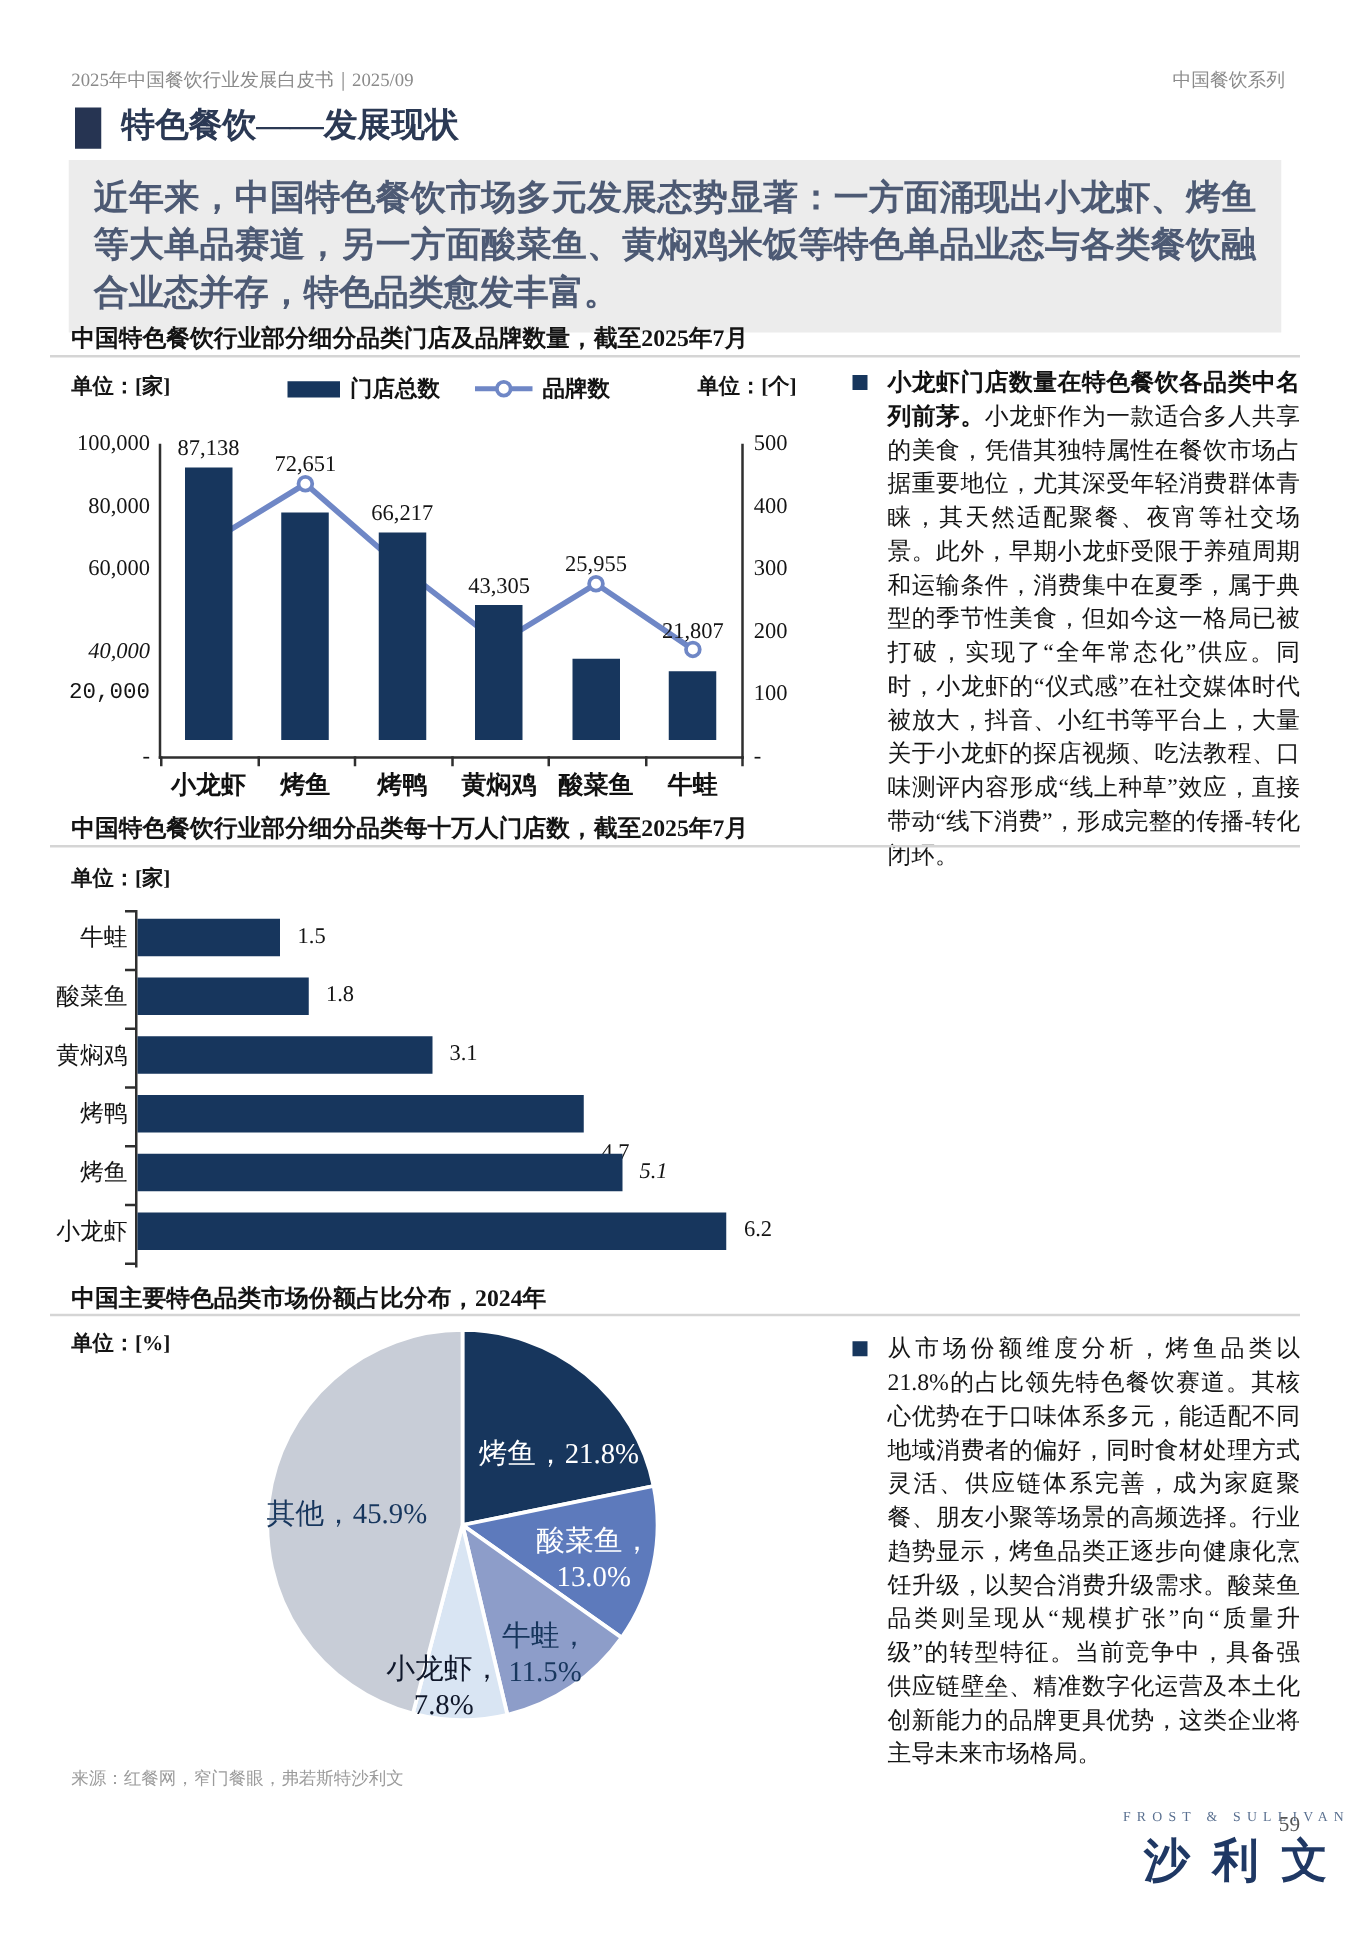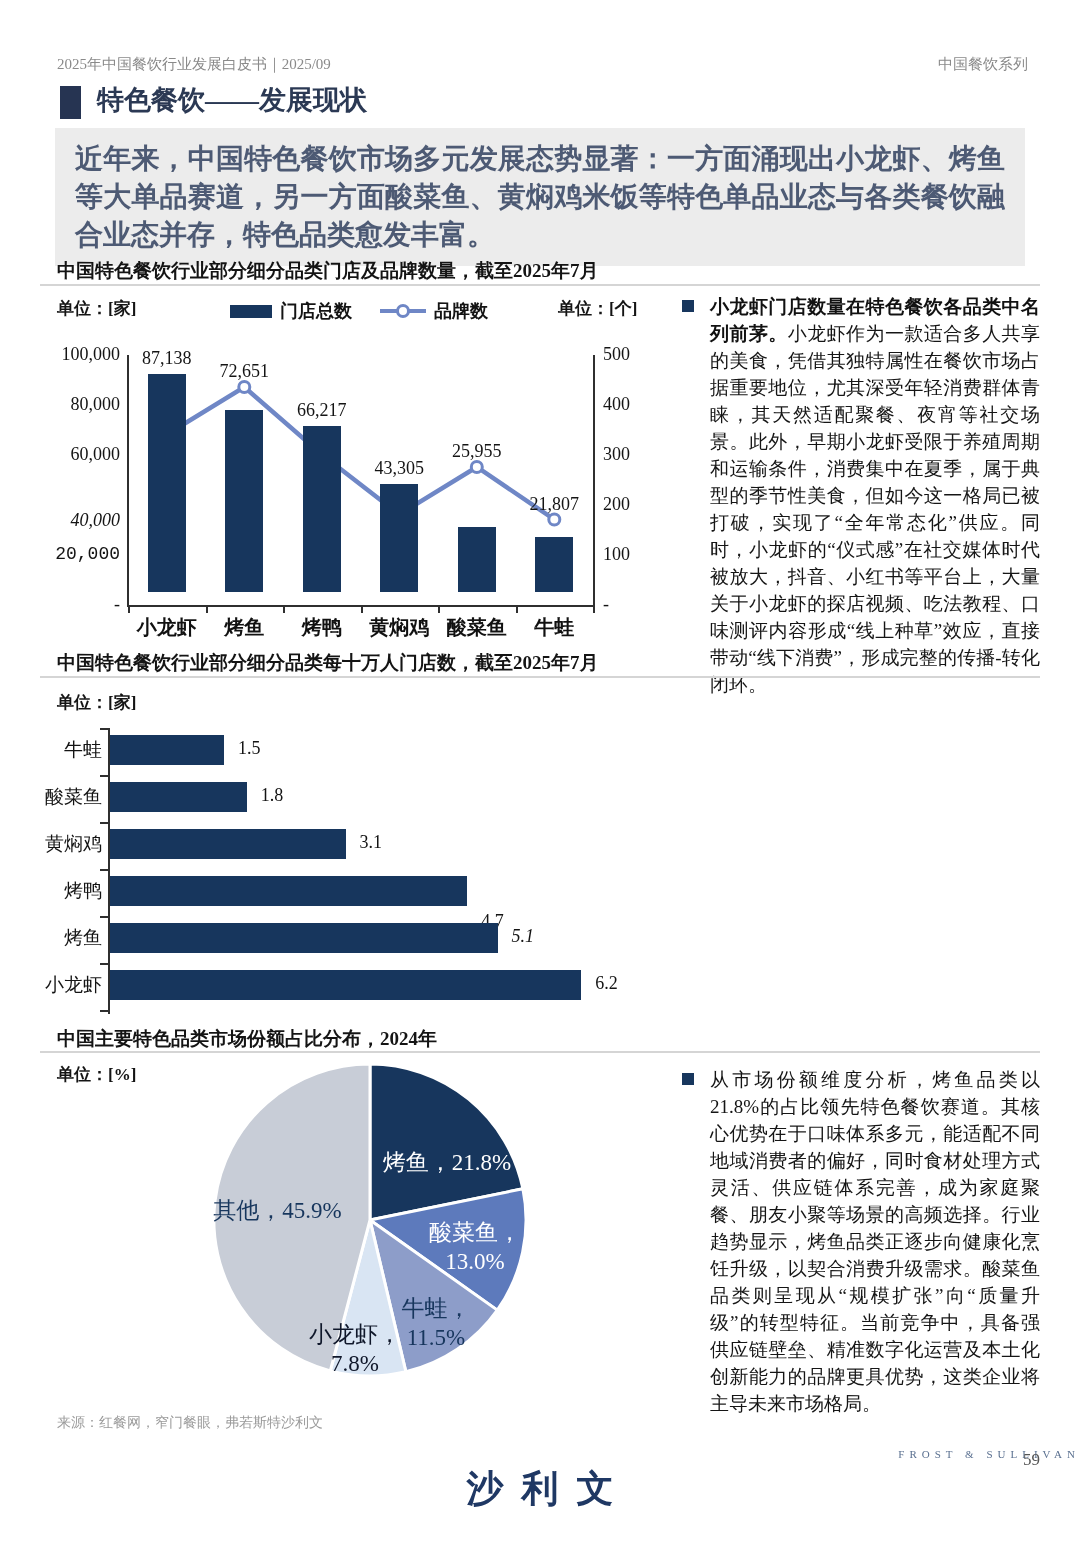--- a/index.html
+++ b/index.html
@@ -46,21 +46,21 @@
   .pie{position:absolute;left:200px;top:1060px;width:340px;height:320px;}
   .plab{position:absolute;text-align:center;font-size:23px;line-height:29px;}
   .comm{position:absolute;left:682px;width:358px;}
   .b1{top:293px}.b2{top:690px}.b3{top:1066px}
   .comm .bullet{position:absolute;left:0;top:7px;width:12px;height:12px;background:#17365d;}
   .comm p{margin:0 0 0 28px;font-size:19px;line-height:27px;text-align:justify;color:#151515;}
   .comm b{font-weight:bold;color:#111;}
   .source{position:absolute;left:57px;top:1414px;font-size:14px;color:#9b9b9b;}
   .logo-top{position:absolute;left:0;top:1448px;width:1080px;text-align:right;font-size:11px;
             letter-spacing:5px;color:#5a7090;}
-  .logo-main{position:absolute;left:0;top:1464px;width:1080px;text-align:center;font-size:37px;
+  .logo-main{position:absolute;left:0;top:1464px;width:1080px;text-align:right;font-size:37px;
              font-weight:bold;letter-spacing:18px;color:#1f3864;padding-left:18px;box-sizing:border-box;}
   .pagenum{position:absolute;right:40px;top:1450px;font-size:17px;color:#555;}
 </style>
 </head>
 <body>
 
 <div class="page">
 
   <div class="hdr-l">2025年中国餐饮行业发展白皮书｜2025/09</div>
   <div class="hdr-r">中国餐饮系列</div>

